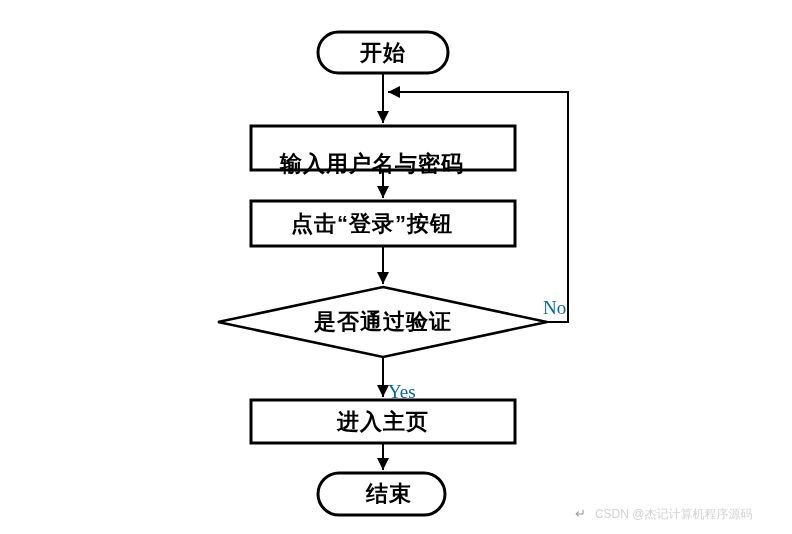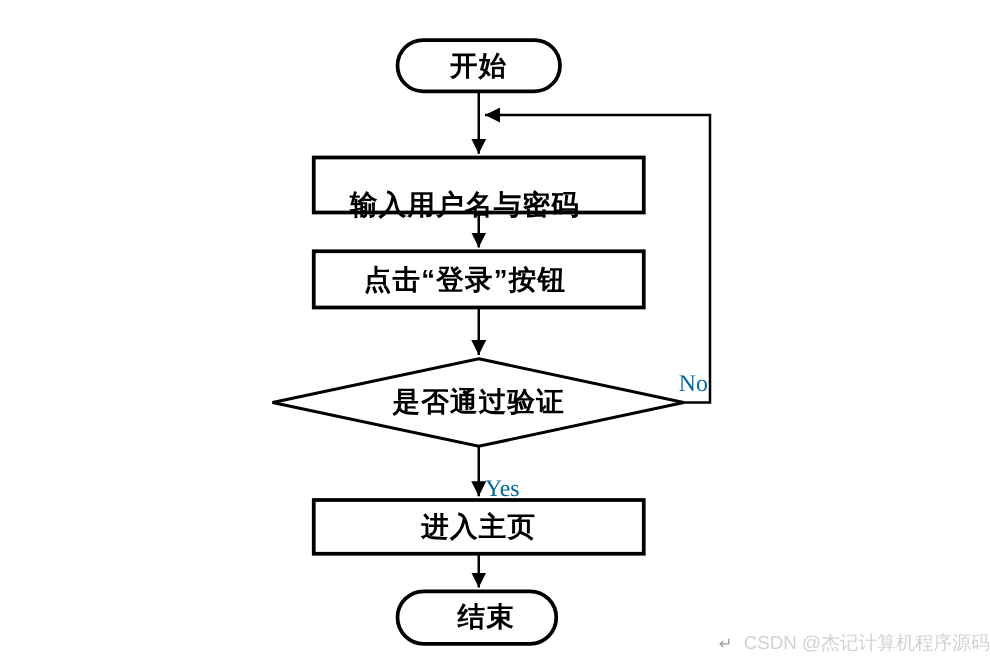--- a/index.html
+++ b/index.html
@@ -46,21 +46,21 @@
     gap: 9px;
     white-space: nowrap;
   }
   .watermark .ret {
     color: #9c9c9c;
     font-size: 13px;
     line-height: 1;
   }
   .watermark .txt {
     color: #d2d2d2;
-    font-size: 15px;
+    font-size: 12px;
     font-family: "Liberation Sans", sans-serif;
     line-height: 1;
   }
 </style>
 </head>
 <body>
 
 <div class="screen">
 
   <svg class="diagram-svg" width="792" height="534" viewBox="0 0 792 534">

